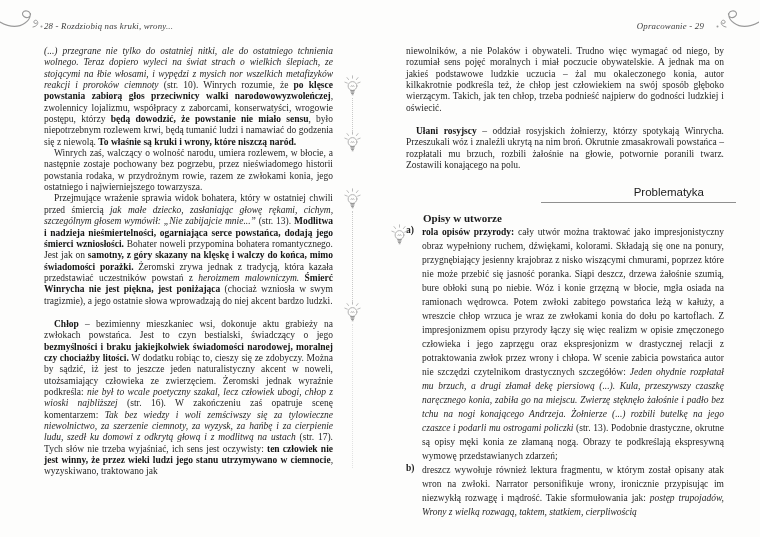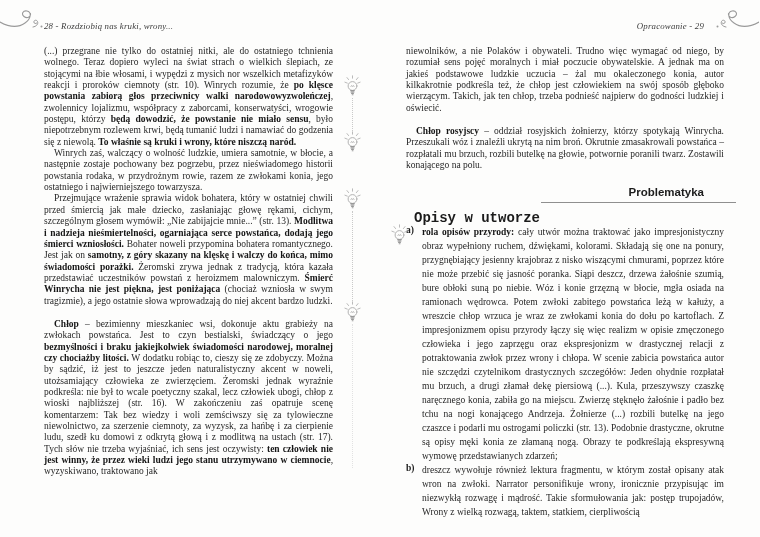--- a/index.html
+++ b/index.html
@@ -11,24 +11,24 @@
   .flourish{position:absolute;top:9px;width:46px;height:26px;color:#9a9a9a;}
   .flourish.fl-left{left:0;}
   .flourish.fl-right{right:1px;transform:scaleX(-1);}
   .textcol{position:absolute;top:46px;}
   .col-left{left:44px;width:289px;}
   .col-right{left:406px;width:318px;}
   .para{margin:0;text-align:justify;font-size:9.5px;line-height:11.35px;color:#262626;hyphens:auto;}
   .para.indent{text-indent:10px;}
   .para.gap{margin-top:12px;}
   .b{font-weight:bold;color:#161616;font-family:Liberation Serif, serif;}
-  .i{}
-  .section-title{font-family:"Liberation Sans",sans-serif;font-weight:bold;font-size:11.5px;color:#1c1c1c;text-align:right;padding-right:20px;margin-top:15px;line-height:13px;}
+  .i{font-style:italic;}
+  .section-title{font-family:"Liberation Sans",sans-serif;font-weight:normal;font-size:11.5px;color:#1c1c1c;text-align:right;padding-right:20px;margin-top:15px;line-height:13px;}
   .section-rule{border:0;border-top:1.5px solid #8f8f8f;margin:3px -12px 9px 135px;height:0;}
-  .subhead{font-weight:bold;font-size:14px;line-height:12px;color:#1b1b1b;margin:0 0 1px 8px;font-family:Liberation Mono, monospace;}
+  .subhead{font-weight:bold;font-size:11px;line-height:12px;color:#1b1b1b;margin:0 0 1px 17px;}
   .li{display:flex;margin:0;}
   .li-label{flex:0 0 16px;width:16px;font-weight:bold;font-size:9.5px;line-height:11.35px;color:#1b1b1b;}
   .li-body{flex:1;text-align:justify;font-size:9.5px;line-height:14px;color:#262626;hyphens:auto;}
   .bulb{position:absolute;width:17px;height:23px;}
   .dotline{position:absolute;width:0;border-left:1px dotted #c9c9c9;}
   .dotline.faint{border-left-color:#e2e2e2;}
 </style>
 </head>
 <body>
 
@@ -44,21 +44,21 @@
     <path d="M0,13 C9,18 18,19 25,14 C31,10 32,3 27,2 C23,1.3 21,5 24,7.5 C27,10 31,8 30.5,4.5" fill="none" stroke="currentColor" stroke-width="1.1" stroke-linecap="round"></path>
     <path d="M33,18 c3.5,-0.5 5.5,-3 4.5,-5.5 c-0.8,-2 -3.8,-1.5 -3.6,0.6 c0.15,1.6 2,2 3,0.8" fill="none" stroke="currentColor" stroke-width="1" stroke-linecap="round"></path>
     <circle cx="41.5" cy="17.5" r="1" fill="currentColor"></circle>
   </svg>
 
   <div class="page-head left">28 - Rozdziobią nas kruki, wrony...</div>
   <div class="page-head right">Opracowanie - 29</div>
 
   <div class="textcol col-left">
       <p class="para"><span class="i">(...) przegrane nie tylko do ostatniej nitki, ale do ostatniego tchnienia wolnego. Teraz dopiero wyleci na świat strach o wielkich ślepiach, ze stojącymi na łbie włosami, i wypędzi z mysich nor wszelkich metafizyków reakcji i proroków ciemnoty </span><span>(str. 10). Winrych rozumie, że </span><span class="b">po klęsce powstania zabiorą głos przeciwnicy walki narodowowyzwoleńczej</span><span>, zwolennicy lojalizmu, współpracy z zaborcami, konserwatyści, wrogowie postępu, którzy </span><span class="b">będą dowodzić, że powstanie nie miało sensu</span><span>, było niepotrzebnym rozlewem krwi, będą tumanić ludzi i namawiać do godzenia się z niewolą. </span><span class="b">To właśnie są kruki i wrony, które niszczą naród.</span></p>
-      <p class="para indent"><span>Winrych zaś, walczący o wolność ludzkie, umiera samotnie, w błocie, a następnie zostaje pochowany bez pogrzebu, przez nieświadomego historii powstania rodaka, w przydrożnym rowie, razem ze zwłokami konia, jego ostatniego i najwierniejszego towarzysza.</span></p>
+      <p class="para indent"><span>Winrych zaś, walczący o wolność narodu, umiera rozlewem, w błocie, a następnie zostaje pochowany bez pogrzebu, przez nieświadomego historii powstania rodaka, w przydrożnym rowie, razem ze zwłokami konia, jego ostatniego i najwierniejszego towarzysza.</span></p>
       <p class="para indent"><span>Przejmujące wrażenie sprawia widok bohatera, który w ostatniej chwili przed śmiercią </span><span class="i">jak małe dziecko, zasłaniając głowę rękami, cichym, szczególnym głosem wymówił: „Nie zabijajcie mnie...” </span><span>(str. 13). </span><span class="b">Modlitwa i nadzieja nieśmiertelności, ogarniająca serce powstańca, dodają jego śmierci wzniosłości.</span><span> Bohater noweli przypomina bohatera romantycznego. Jest jak on </span><span class="b">samotny, z góry skazany na klęskę i walczy do końca, mimo świadomości porażki.</span><span> Żeromski zrywa jednak z tradycją, która kazała przedstawiać uczestników powstań z </span><span class="i">heroizmem malowniczym.</span><span> </span><span class="b">Śmierć Winrycha nie jest piękna, jest poniżająca </span><span>(chociaż wzniosła w swym tragizmie), a jego ostatnie słowa wprowadzają do niej akcent bardzo ludzki.</span></p>
       <p class="para indent gap"><span class="b">Chłop</span><span> – bezimienny mieszkaniec wsi, dokonuje aktu grabieży na zwłokach powstańca. Jest to czyn bestialski, świadczący o jego </span><span class="b">bezmyślności i braku jakiejkolwiek świadomości narodowej, moralnej czy chociażby litości.</span><span> W dodatku robiąc to, cieszy się ze zdobyczy. Można by sądzić, iż jest to jeszcze jeden naturalistyczny akcent w noweli, utożsamiający człowieka ze zwierzęciem. Żeromski jednak wyraźnie podkreśla: </span><span class="i">nie był to wcale poetyczny szakal, lecz człowiek ubogi, chłop z wioski najbliższej </span><span>(str. 16). W zakończeniu zaś opatruje scenę komentarzem: </span><span class="i">Tak bez wiedzy i woli zemściwszy się za tylowieczne niewolnictwo, za szerzenie ciemnoty, za wyzysk, za hańbę i za cierpienie ludu, szedł ku domowi z odkrytą głową i z modlitwą na ustach </span><span>(str. 17). Tych słów nie trzeba wyjaśniać, ich sens jest oczywisty: </span><span class="b">ten człowiek nie jest winny, że przez wieki ludzi jego stanu utrzymywano w ciemnocie</span><span>, wyzyskiwano, traktowano jak</span></p>
     </div>
 
   <svg class="bulb" style="left:344px;top:75px" viewBox="0 0 17 23" aria-hidden="true">
       <g stroke="#b2b2b2" fill="none" stroke-linecap="round">
         <path stroke-width="0.9" d="M8.5,0.8 v2.4 M3,2.6 l1.6,2 M14,2.6 l-1.6,2 M0.9,7.2 l2.4,0.9 M16.1,7.2 l-2.4,0.9"></path>
         <circle cx="8.5" cy="11" r="4.4" stroke-width="1"></circle>
         <path stroke-width="0.8" d="M6.8,11.6 q0.85,-2.6 1.7,0 q0.85,-2.6 1.7,0"></path>
         <path stroke="#999" stroke-width="1.1" d="M6.7,15.6 h3.6 M7,17 h3 M7.6,18.4 h1.8 M8.2,19.8 h0.8"></path>
@@ -88,21 +88,21 @@
         <circle cx="8.5" cy="11" r="4.4" stroke-width="1"></circle>
         <path stroke-width="0.8" d="M6.8,11.6 q0.85,-2.6 1.7,0 q0.85,-2.6 1.7,0"></path>
         <path stroke="#999" stroke-width="1.1" d="M6.7,15.6 h3.6 M7,17 h3 M7.6,18.4 h1.8 M8.2,19.8 h0.8"></path>
       </g>
     </svg>
   <div class="dotline faint" style="left:352px;top:324px;height:144px"></div>
 
   <div class="textcol col-right">
     <div>
         <p class="para"><span>niewolników, a nie Polaków i obywateli. Trudno więc wymagać od niego, by rozumiał sens pojęć moralnych i miał poczucie obywatelskie. A jednak ma on jakieś podstawowe ludzkie uczucia – żal mu okaleczonego konia, autor kilkakrotnie podkreśla też, że chłop jest człowiekiem na swój sposób głęboko wierzącym. Takich, jak ten chłop, trzeba podnieść najpierw do godności ludzkiej i oświecić.</span></p>
-        <p class="para indent gap"><span class="b">Chłop rosyjscy</span><span> – oddział rosyjskich żołnierzy, którzy spotykają Winrycha. Przeszukali wóz i znaleźli ukrytą na nim broń. Okrutnie zmasakrowali powstańca – rozpłatali mu brzuch, rozbili butelkę na głowie, potwornie poranili twarz. Zostawili konającego na polu.</span></p>
+        <p class="para indent gap"><span class="b">Ułani rosyjscy</span><span> – oddział rosyjskich żołnierzy, którzy spotykają Winrycha. Przeszukali wóz i znaleźli ukrytą na nim broń. Okrutnie zmasakrowali powstańca – rozpłatali mu brzuch, rozbili żałośnie na głowie, potwornie poranili twarz. Zostawili konającego na polu.</span></p>
       </div>
     <div class="section-title">Problematyka</div>
     <hr class="section-rule">
     <div class="subhead">Opisy w utworze</div>
     <div>
         <div class="li">
           <span class="li-label">a)</span>
           <div class="li-body"><span class="b">rola opisów przyrody:</span><span> cały utwór można traktować jako impresjonistyczny obraz wypełniony ruchem, dźwiękami, kolorami. Składają się one na ponury, przygnębiający jesienny krajobraz z nisko wiszącymi chmurami, poprzez które nie może przebić się jasność poranka. Siąpi deszcz, drzewa żałośnie szumią, bure obłoki suną po niebie. Wóz i konie grzęzną w błocie, mgła osiada na ramionach wędrowca. Potem zwłoki zabitego powstańca leżą w kałuży, a wreszcie chłop wrzuca je wraz ze zwłokami konia do dołu po kartoflach. Z impresjonizmem opisu przyrody łączy się więc realizm w opisie zmęczonego człowieka i jego zaprzęgu oraz ekspresjonizm w drastycznej relacji z potraktowania zwłok przez wrony i chłopa. W scenie zabicia powstańca autor nie szczędzi czytelnikom drastycznych szczegółów: </span><span class="i">Jeden ohydnie rozpłatał mu brzuch, a drugi złamał dekę piersiową (...). Kula, przeszywszy czaszkę naręcznego konia, zabiła go na miejscu. Zwierzę stęknęło żałośnie i padło bez tchu na nogi konającego Andrzeja. Żołnierze (...) rozbili butelkę na jego czaszce i podarli mu ostrogami policzki </span><span>(str. 13). Podobnie drastyczne, okrutne są opisy męki konia ze złamaną nogą. Obrazy te podkreślają ekspresywną wymowę przedstawianych zdarzeń;</span></div>
         </div>
         <div class="li">

